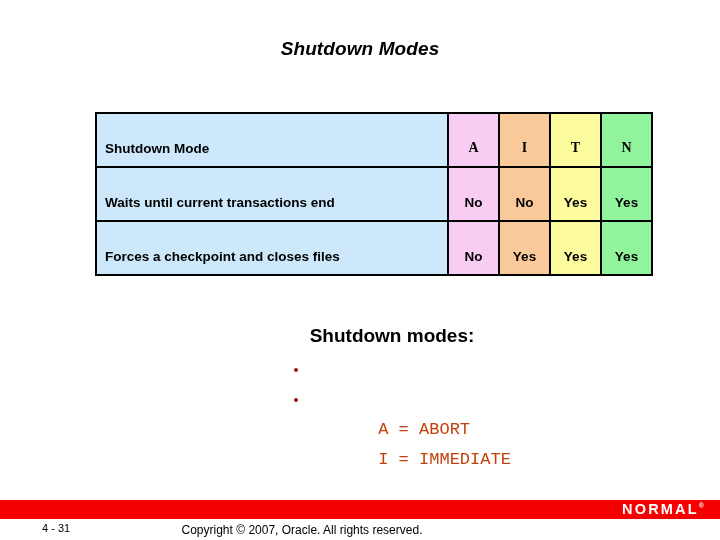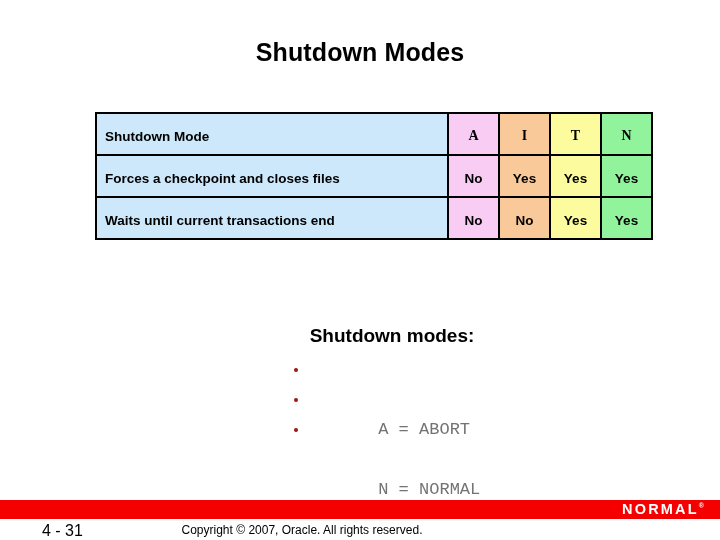--- a/index.html
+++ b/index.html
@@ -16,39 +16,40 @@
     -webkit-font-smoothing: none;
   }
 
   
   .slide-title {
     position: absolute;
     top: 38px;
     left: 0;
     width: 720px;
     text-align: center;
-    font-size: 25px;
+    font-size: 19px;
     font-weight: bold;
     color: #000000;
     letter-spacing: 0.1px;
+    font-style: italic;
   }
 
   
   .mode-table {
     position: absolute;
     left: 95px;
     top: 112px;
     width: 538px;
     border-collapse: collapse;
     table-layout: fixed;
   }
   .mode-table td {
     border: 2px solid #000000;
     height: 36px;
-    padding: 4px 0 0 0;
+    padding: 16px 0 0 0;
     font-size: 13.5px;
     font-weight: bold;
     color: #000000;
     vertical-align: middle;
   }
   .mode-table td.label {
     text-align: left;
     padding-left: 8px;
     background: #cce8fa;
     width: 342px;
@@ -93,21 +94,21 @@
     width: 300px;
     margin-left: 255px;
   }
   .mode-list li {
     position: relative;
     padding-left: 30px;
     height: 30px;
     line-height: 30px;
     font-family: "Liberation Mono", monospace;
     font-size: 17px;
-    color: #737373;
+    color: #c2410c;
     white-space: pre;
   }
   .mode-list li .bullet {
     position: absolute;
     left: 7px;
     top: 13px;
     width: 4px;
     height: 4px;
     background: #9c1616;
     border-radius: 50%;
@@ -134,21 +135,21 @@
   }
   .oracle-logo .tm {
     font-size: 7px;
     vertical-align: super;
     letter-spacing: 0;
   }
   .page-number {
     position: absolute;
     left: 42px;
     top: 522px;
-    font-size: 16px;
+    font-size: 11px;
     color: #000000;
   }
   .copyright {
     position: absolute;
     left: 0;
     top: 523px;
     width: 604px;
     text-align: center;
     font-size: 12px;
     color: #000000;
@@ -162,49 +163,46 @@
 <table class="mode-table">
   <tbody>
     <tr class="head">
       <td class="label">Shutdown Mode</td>
       <td class="v col-a">A</td>
       <td class="v col-i">I</td>
       <td class="v col-t">T</td>
       <td class="v col-n">N</td>
     </tr>
     <tr>
-      <td class="label">Forces a checkpoint and closes files</td>
+      <td class="label">Waits until current transactions end</td>
       <td class="v col-a">No</td>
-      <td class="v col-i">Yes</td>
+      <td class="v col-i">No</td>
       <td class="v col-t">Yes</td>
       <td class="v col-n">Yes</td>
     </tr>
     <tr>
-      <td class="label">Waits until current transactions end</td>
+      <td class="label">Forces a checkpoint and closes files</td>
       <td class="v col-a">No</td>
-      <td class="v col-i">No</td>
+      <td class="v col-i">Yes</td>
       <td class="v col-t">Yes</td>
       <td class="v col-n">Yes</td>
     </tr>
   </tbody>
 </table>
 
 <div class="modes-block">
   <div class="modes-heading">Shutdown modes:</div>
   <ul class="mode-list">
     <li>
       <span class="bullet"></span>
       <span>A = ABORT</span>
     </li>
     <li>
       <span class="bullet"></span>
-    </li>
-    <li>
-      <span class="bullet"></span>
-      <span>N = NORMAL</span>
+      <span>I = IMMEDIATE</span>
     </li>
   </ul>
 </div>
 
 <div class="footer-bar"></div>
 <div class="oracle-logo"><span>NORMAL</span><span class="tm">®</span></div>
 <div class="page-number">4 - 31</div>
 <div class="copyright">Copyright © 2007, Oracle. All rights reserved.</div>
 
 </body></html>

